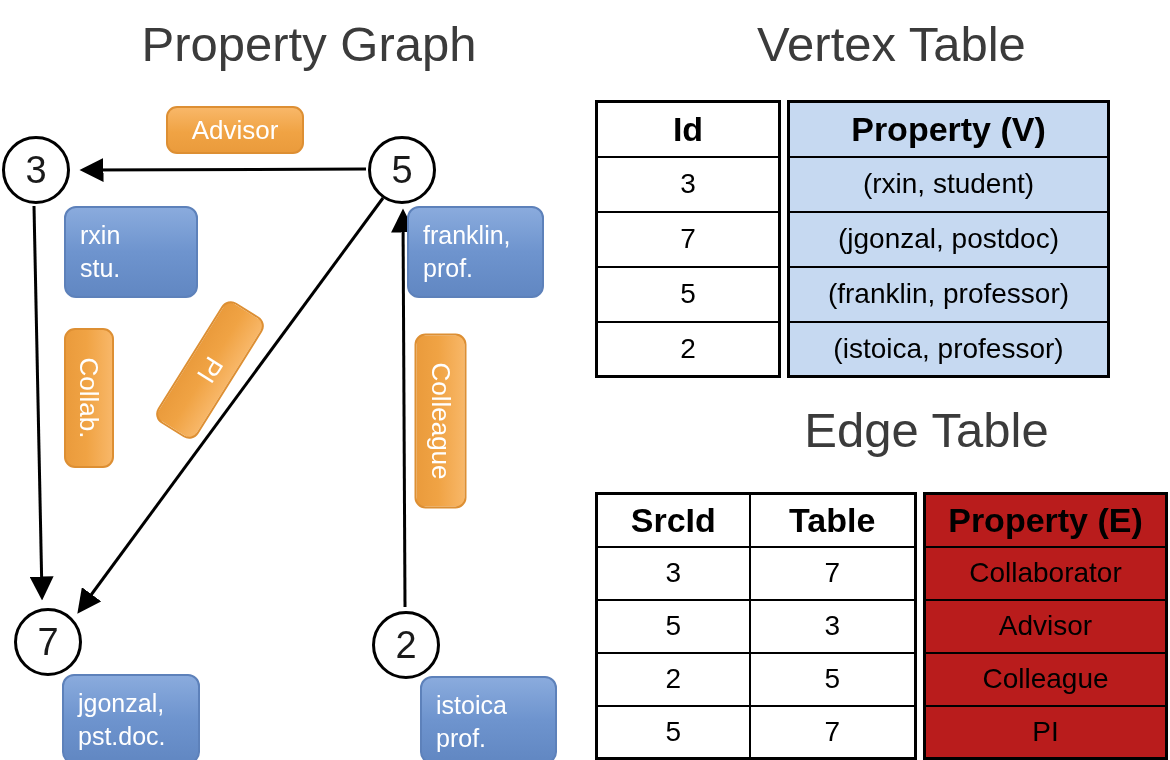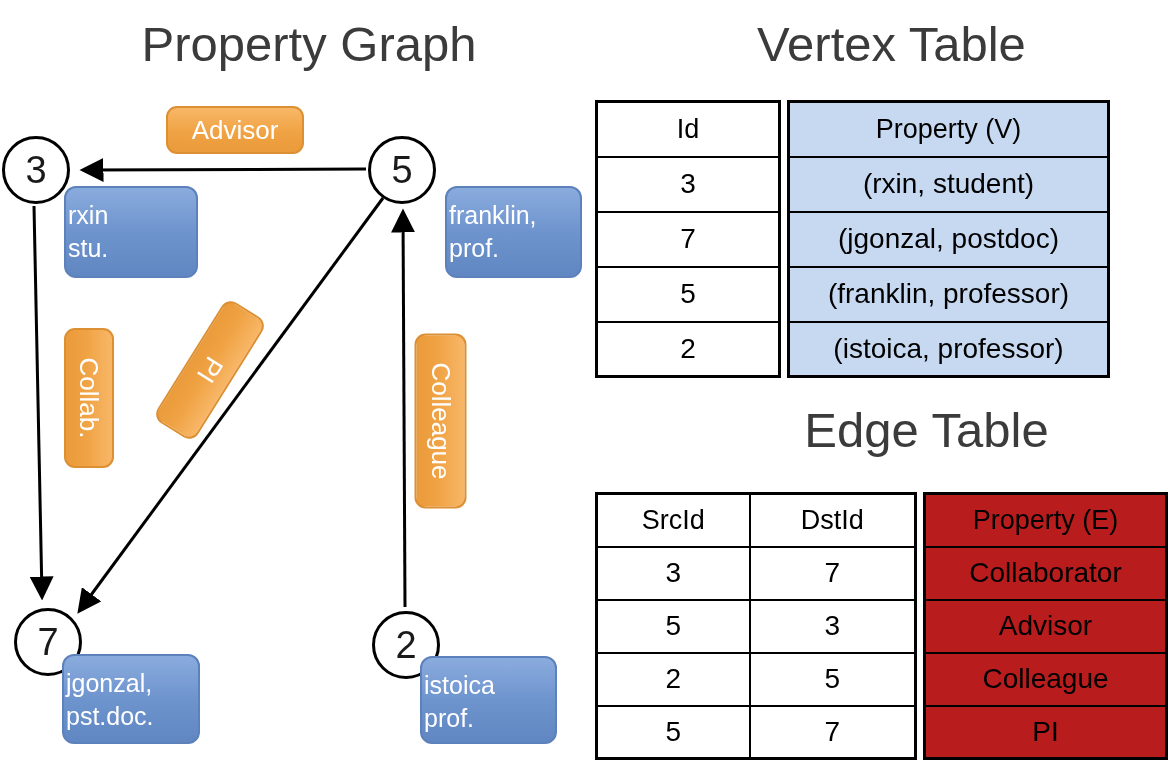--- a/index.html
+++ b/index.html
@@ -23,26 +23,27 @@
     border-radius:50%; background:#fff; display:flex; align-items:center;
     justify-content:center; font-size:38px; color:#1a1a1a; z-index:2;
   }
   #vertex-3 { left:2px;   top:136px; }
   #vertex-5 { left:368px; top:136px; }
   #vertex-7 { left:14px;  top:608px; }
   #vertex-2 { left:372px; top:611px; }
 
   .prop-box {
     position:absolute; z-index:3; border-radius:12px; color:#fff;
-    font-size:25px; line-height:1.32; padding:11px 2px;
+    font-size:25px; line-height:1.32; padding:11px 14px;
     background:linear-gradient(180deg,#8aabdd 0%,#6e94ce 50%,#6187c2 100%);
     border:2px solid #5d81ba;
+    margin-top:20px;
   }
   #prop-3 { left:64px;  top:186px; width:134px; height:92px; }
-  #prop-5 { left:445px; top:186px; width:137px; height:92px; }
+  #prop-5 { left:407px; top:186px; width:137px; height:92px; }
   #prop-7 { left:62px;  top:654px; width:138px; height:90px; }
   #prop-2 { left:420px; top:656px; width:137px; height:88px; }
 
   .edge-label {
     position:absolute; z-index:3; border-radius:11px; color:#fff; font-size:26px;
     display:flex; align-items:center; justify-content:center;
     background:linear-gradient(180deg,#f8b768 0%,#f0a344 55%,#ea9b3c 100%);
     border:2px solid #dd8f33;
   }
   #label-advisor   { left:166px; top:106px; width:138px; height:48px; }
@@ -51,21 +52,21 @@
   #label-colleague { left:353px; top:395px; width:175px; height:52px; transform:rotate(90deg); }
 
   .table-wrap { position:absolute; display:flex; gap:6px; z-index:1; }
   #vertex-table { left:595px; top:100px; width:573px; }
   #edge-table   { left:595px; top:492px; width:573px; }
   table.tbl { border-collapse:collapse; table-layout:fixed; border:3px solid #000; background:#fff; }
   .tbl th, .tbl td {
     border:2.5px solid #000; text-align:center; vertical-align:middle;
     font-size:28px; color:#000; padding:0 4px; overflow:hidden; white-space:nowrap;
   }
-  .tbl th { font-weight:normal; font-size:27px; }
+  .tbl th { font-weight:bold; font-size:34px; }
   #vertex-table table tr { height:55px; }
   #edge-table table tr   { height:53px; }
   #vt-id   { width:186px; }
   #vt-prop { width:323px; }
   #et-srcdst { width:322px; }
   #et-prop   { width:245px; }
   .blue-col th, .blue-col td { background:#c6d9f1; }
   .tan-col th,  .tan-col td  { background:#b91c1c; }
 </style>
 </head>
@@ -167,21 +168,21 @@
 
   <div class="table-wrap" id="edge-table">
     <table class="tbl" id="et-srcdst">
       <colgroup>
           <col style="width:153px">
           <col>
         </colgroup>
       <tbody>
           <tr>
         <th>SrcId</th>
-        <th>DstId</th>
+        <th>Table</th>
       </tr>
       <tr>
         <td>3</td>
         <td>7</td>
       </tr>
       <tr>
         <td>5</td>
         <td>3</td>
       </tr>
       <tr>

